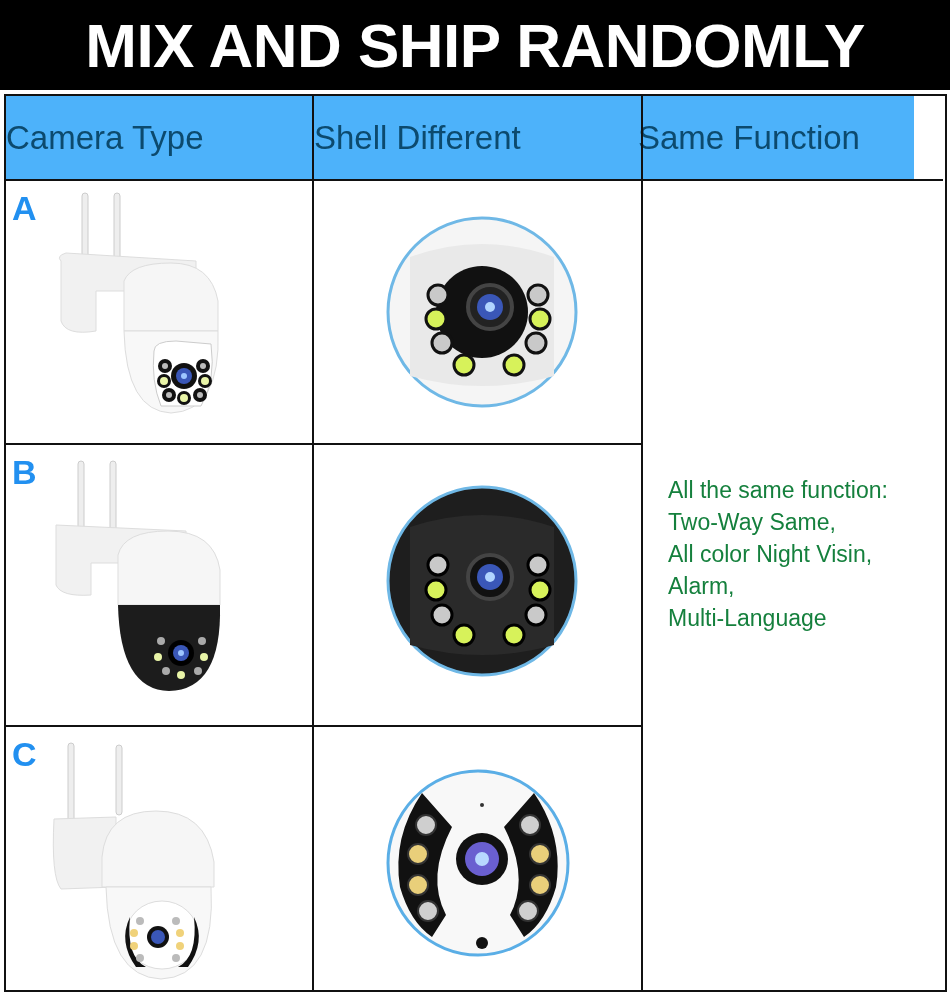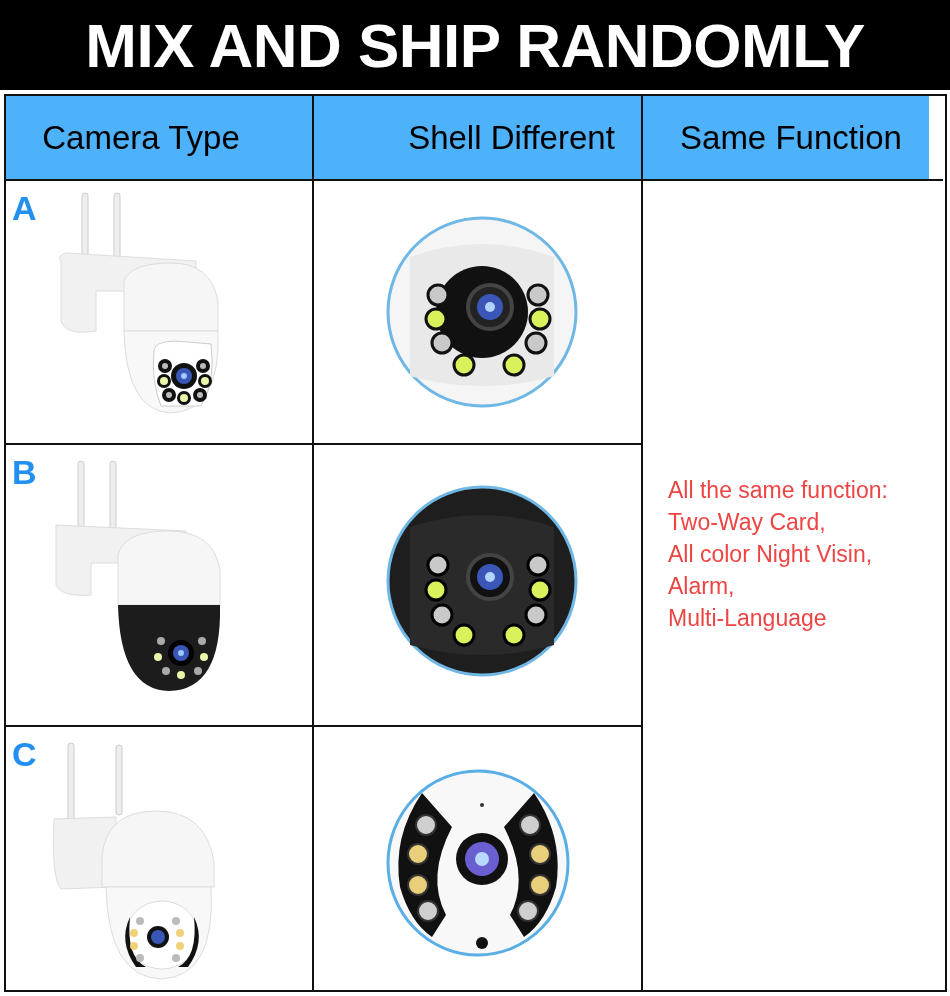--- a/index.html
+++ b/index.html
@@ -10,48 +10,48 @@
     background: #000000; color: #fff; display: flex; align-items: center; justify-content: center;
     font-family: "Liberation Sans", sans-serif; font-weight: bold; font-size: 62px; letter-spacing: -0.5px;
   }
   .grid {
     position: absolute; left: 4px; top: 94px; width: 943px; height: 898px;
     border: 2px solid #111;
   }
   .vline { position: absolute; top: 0; bottom: 0; width: 2px; background: #111; }
   .hline { position: absolute; height: 2px; background: #111; }
   .hdr {
-    position: absolute; top: 0; height: 84px; background: #4db2fa; color: #000000;
-    display: flex; align-items: center; justify-content: center; font-size: 33px;
+    position: absolute; top: 0; height: 84px; background: #4db2fa; color: #0c4a6e;
+    display: flex; align-items: center; justify-content: flex-start; font-size: 33px;
   }
   .cell { position: absolute; overflow: hidden; }
   .letter {
     position: absolute; left: 6px; top: 8px; color: #2290f0; font-weight: bold; font-size: 34px;
   }
   .features {
-    position: absolute; left: 668px; top: 474px; color: #ef4444; font-size: 23px; line-height: 32px;
+    position: absolute; left: 668px; top: 474px; color: #15803d; font-size: 23px; line-height: 32px;
   }
   .features div { white-space: nowrap; }
 </style>
 </head>
 <body>
 
 <div class="banner">
   <span>MIX AND SHIP RANDOMLY</span>
 </div>
 
 <div class="grid">
 
   <div class="hdr" style="left:0;width:306px;">
     <span style="margin-right:36px;">Camera Type</span>
   </div>
   <div class="hdr" style="left:308px;width:395px;">
     <span>Shell Different</span>
   </div>
-  <div class="hdr" style="left:621px;width:302px;">
+  <div class="hdr" style="left:606px;width:302px;">
     <span style="margin-left:26px;">Same Function</span>
   </div>
 
   <div class="vline" style="left:306px;"></div>
   <div class="vline" style="left:635px;"></div>
   <div class="hline" style="left:0;width:937px;top:83px;"></div>
   <div class="hline" style="left:0;width:635px;top:347px;"></div>
   <div class="hline" style="left:0;width:635px;top:629px;"></div>
 
   <div class="cell" style="left:0;top:85px;width:306px;height:262px;">
@@ -207,17 +207,17 @@
       <circle cx="168" cy="216" r="6" fill="#111"></circle>
       <circle cx="168" cy="78" r="2" fill="#333"></circle>
     </svg>
   </div>
 
   <div class="cell" style="left:637px;top:85px;width:300px;height:809px;"></div>
 </div>
 
 <div class="features">
   <div>All the same function:</div>
-  <div>Two-Way Card,</div>
+  <div>Two-Way Same,</div>
   <div>All color Night Visin,</div>
   <div>Alarm,</div>
   <div>Multi-Language</div>
 </div>
 
 </body></html>

